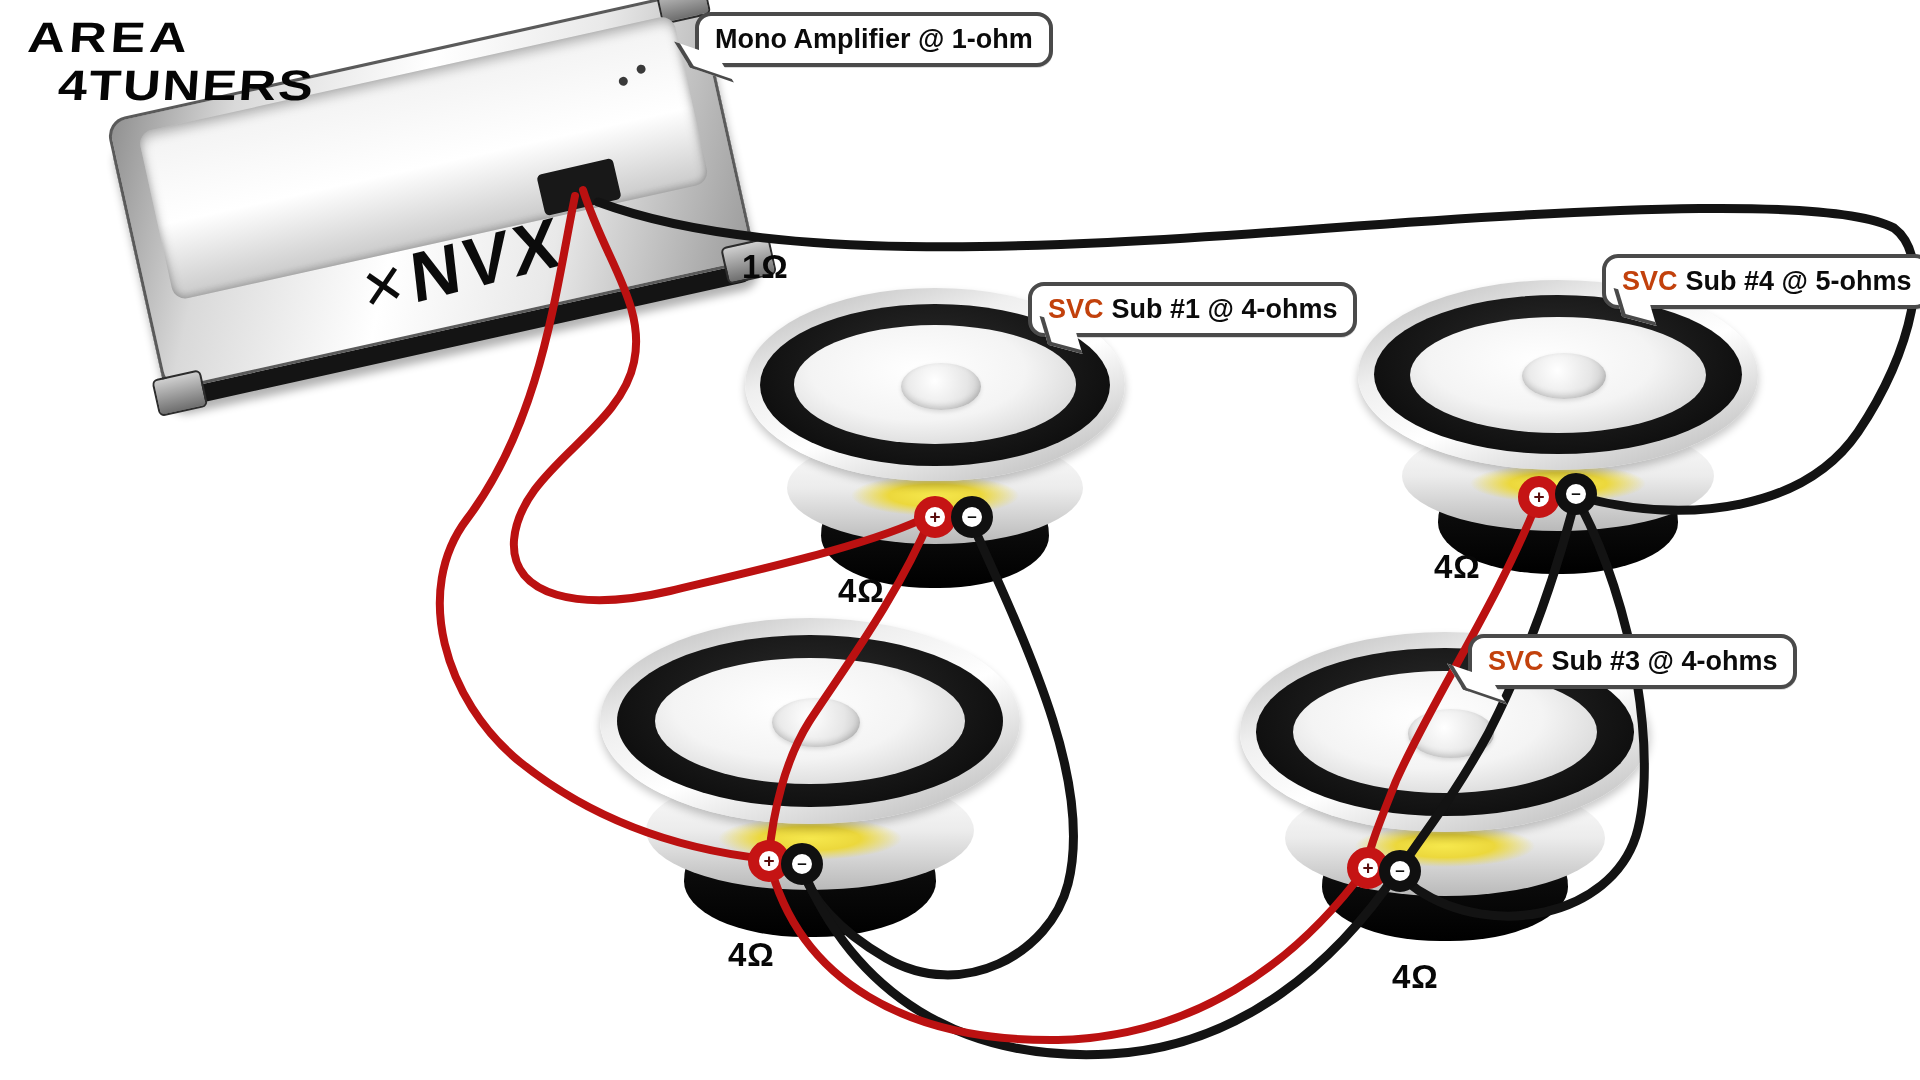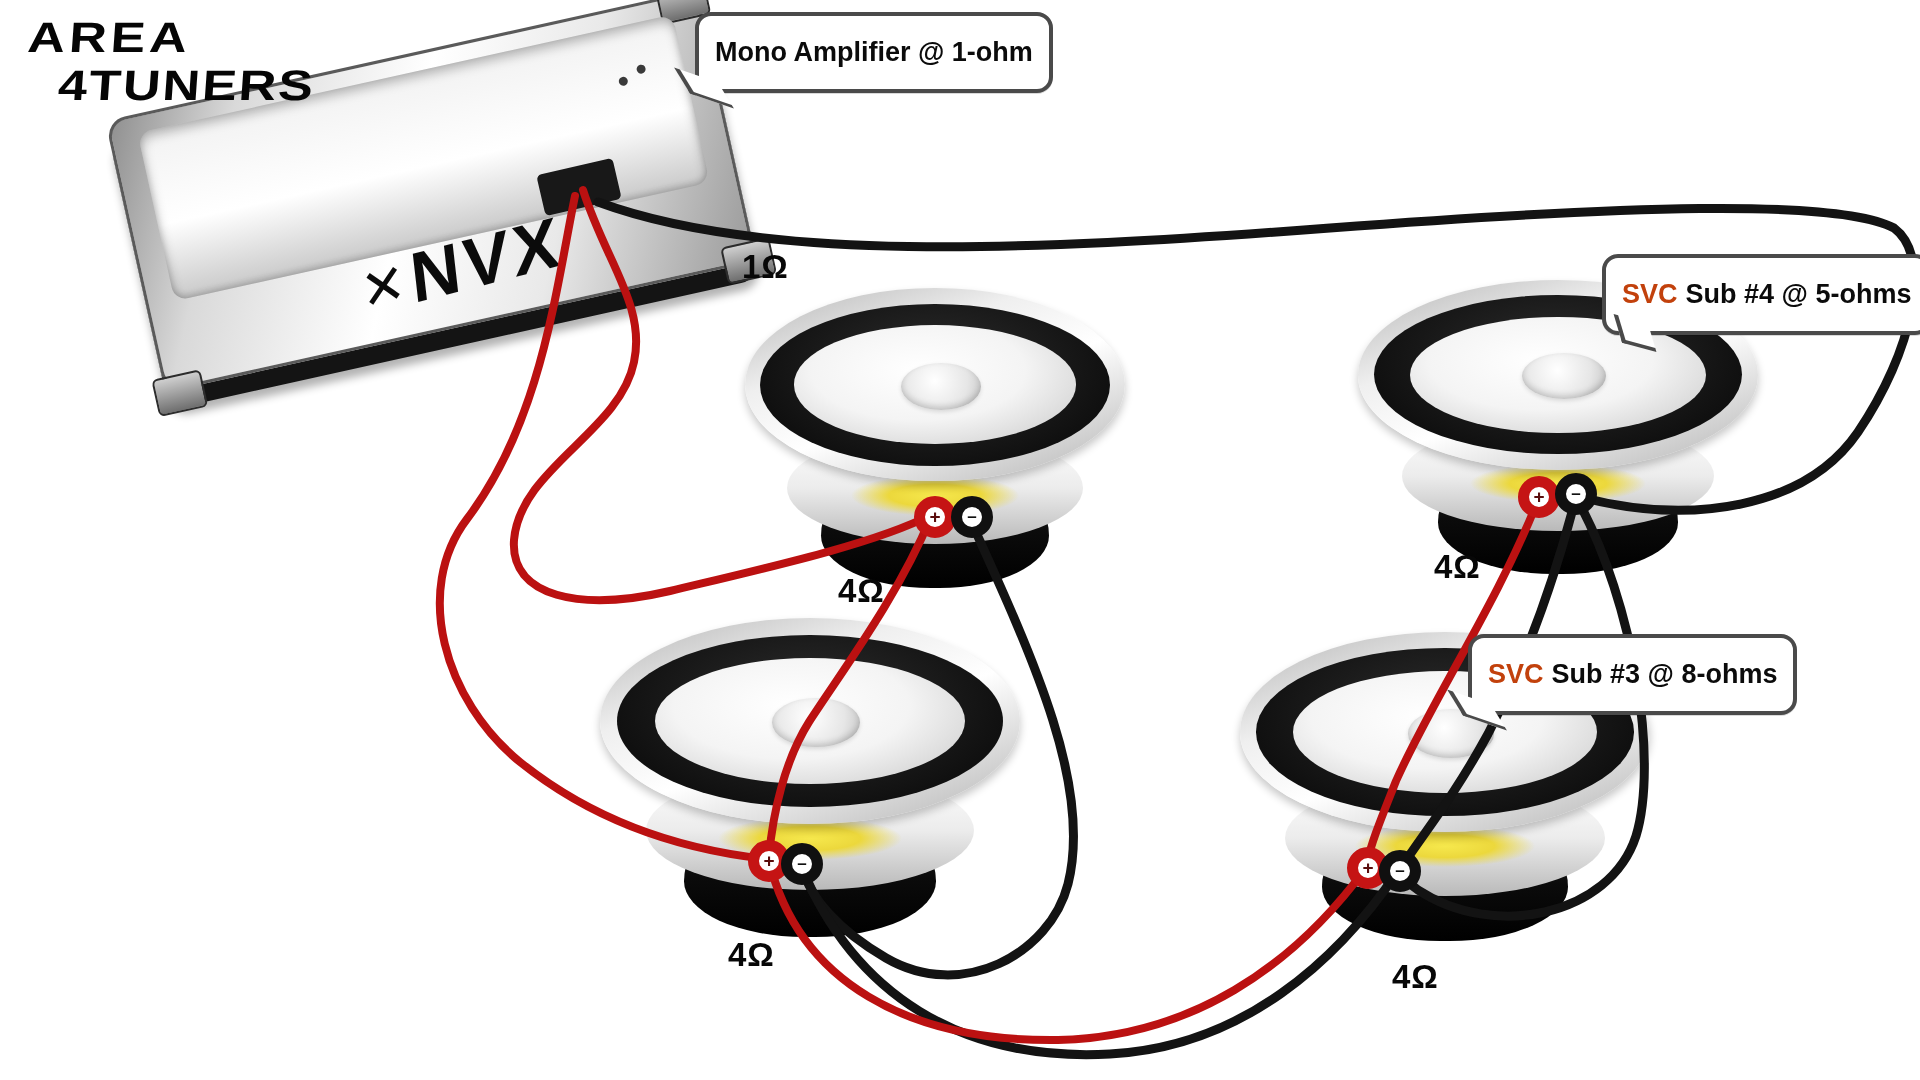--- a/index.html
+++ b/index.html
@@ -58,21 +58,21 @@
   .term.neg{border:11px solid #101010;color:#101010;font-size:17px;}
 
   
   svg.wires{position:absolute;left:0;top:0;z-index:3;}
   .wire{fill:none;stroke-linecap:round;}
   .wneg{stroke-width:9;}
   .wpos{stroke-width:8;}
 
   
   .callout{position:absolute;z-index:5;background:#fff;border:4px solid #4a4a4a;border-radius:16px;
-        padding:21px 16px;font-size:27px;font-weight:800;color:#0b0b0b;white-space:nowrap;
+        padding:8px 16px;font-size:27px;font-weight:800;color:#0b0b0b;white-space:nowrap;
         box-shadow:0 1px 0 rgba(0,0,0,.15);}
   .callout .svc{color:#c2410c;margin-right:8px;}
   .tail{position:absolute;width:26px;height:26px;background:#fff;
         border-left:4px solid #4a4a4a;border-bottom:4px solid #4a4a4a;}
   .tail.bl{left:14px;bottom:-17px;transform:skewX(32deg) rotate(18deg);}
   .tail.ll{left:-10px;bottom:-14px;transform:skewX(50deg) rotate(30deg);}
 
   
   .ohm{position:absolute;z-index:5;font-weight:900;color:#070707;font-size:33px;letter-spacing:1px;}
 </style>
@@ -181,24 +181,28 @@
     </div>
   <div class="term neg" style="left:1555px;top:473px;">
       <span>–</span>
     </div>
 
   <div class="callout" style="left:695px;top:12px;">
     <span>Mono Amplifier @ 1-ohm</span>
     <div class="tail ll"></div>
   </div>
 
+  <div class="callout" style="left:1028px;top:282px;">
+    <span class="svc">SVC</span><span>Sub #1 @ 4-ohms</span>
+    <div class="tail bl"></div>
+  </div>
 
 
   <div class="callout" style="left:1468px;top:634px;">
-    <span class="svc">SVC</span><span>Sub #3 @ 8-ohms</span>
+    <span class="svc">SVC</span><span>Sub #3 @ 4-ohms</span>
     <div class="tail ll"></div>
   </div>
 
   <div class="callout" style="left:1602px;top:254px;">
     <span class="svc">SVC</span><span>Sub #4 @ 5-ohms</span>
     <div class="tail bl"></div>
   </div>
 
   <div class="ohm" style="left:742px;top:248px;">1Ω</div>
   <div class="ohm" style="left:838px;top:572px;">4Ω</div>

